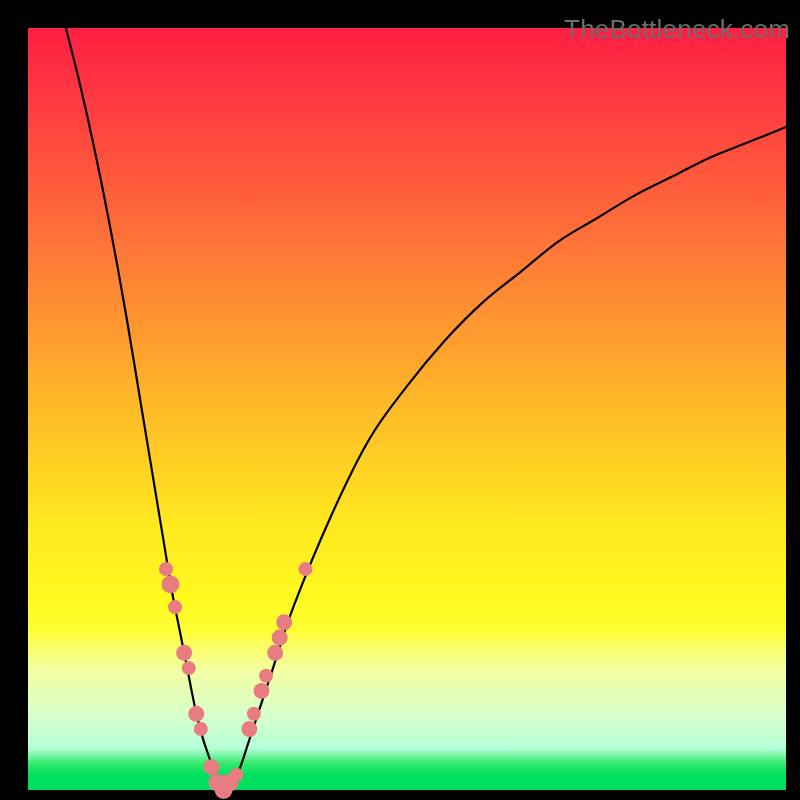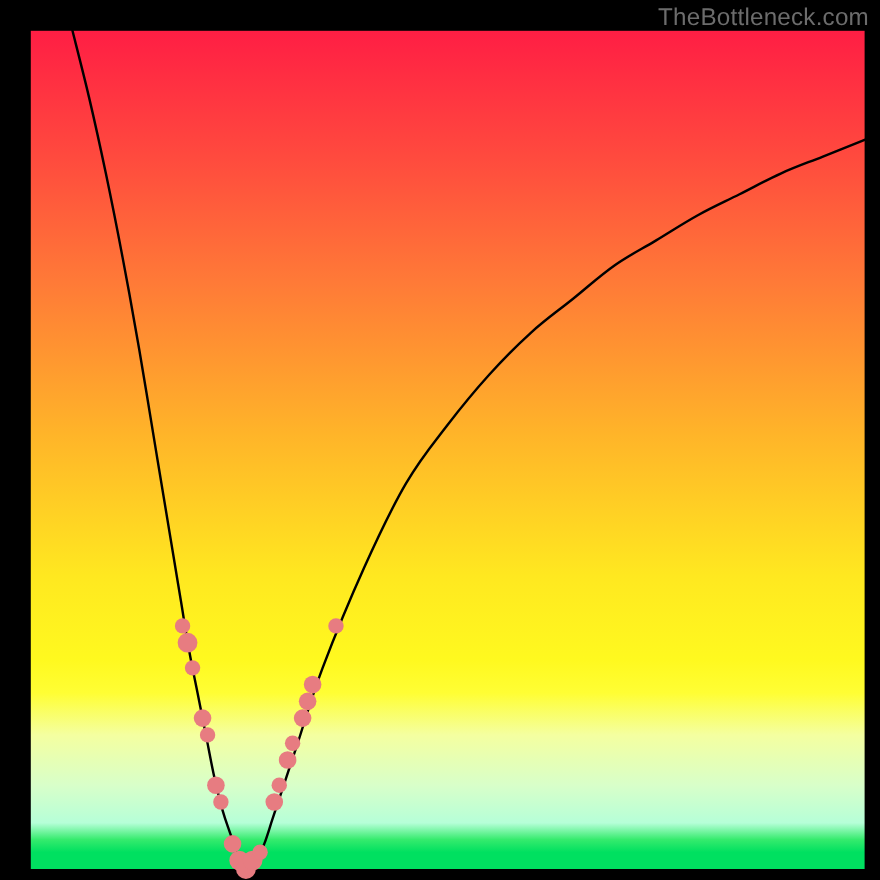--- a/index.html
+++ b/index.html
@@ -35,24 +35,24 @@
       #f4ffa0 84%,
       #d8ffc9 90%,
       #b6ffd8 94.5%,
       #35eb6d 96.5%,
       #00e060 98%,
       #00e060 100%
     );
   }
   .watermark {
     position: absolute;
-    top: 3px;
+    top: 14px;
     right: 10px;
     color: #6c6c6c;
-    font-size: 22px;
+    font-size: 26px;
     letter-spacing: 0.2px;
     font-weight: 400;
     user-select: none;
   }
   svg.overlay {
     position: absolute;
     left: 0;
     top: 0;
     width: 758px;
     height: 762px;

